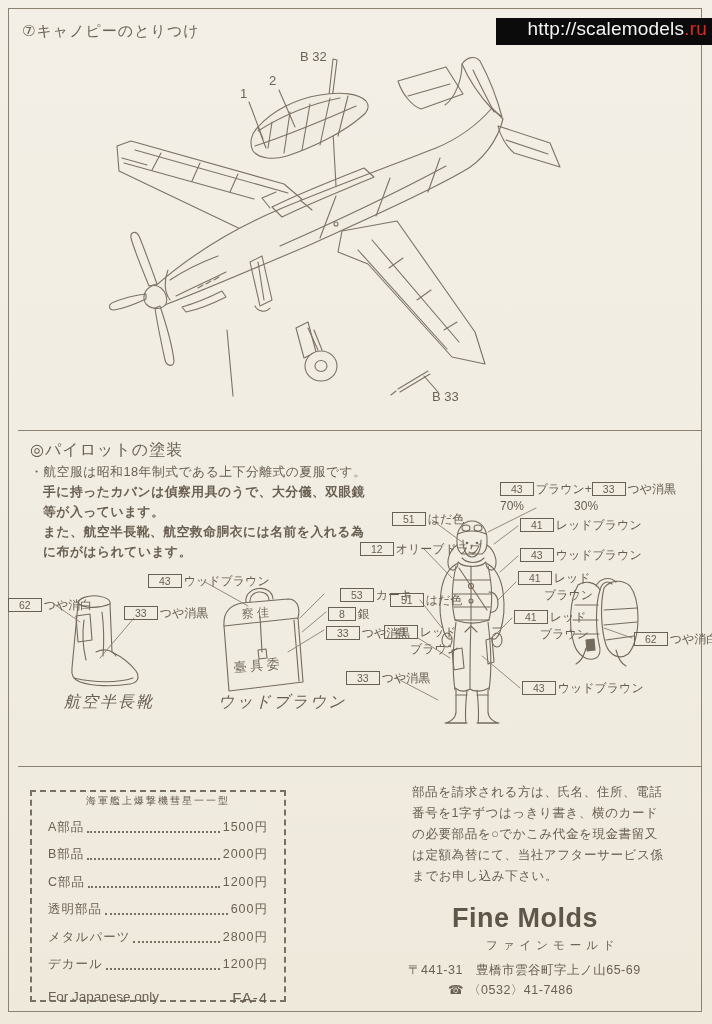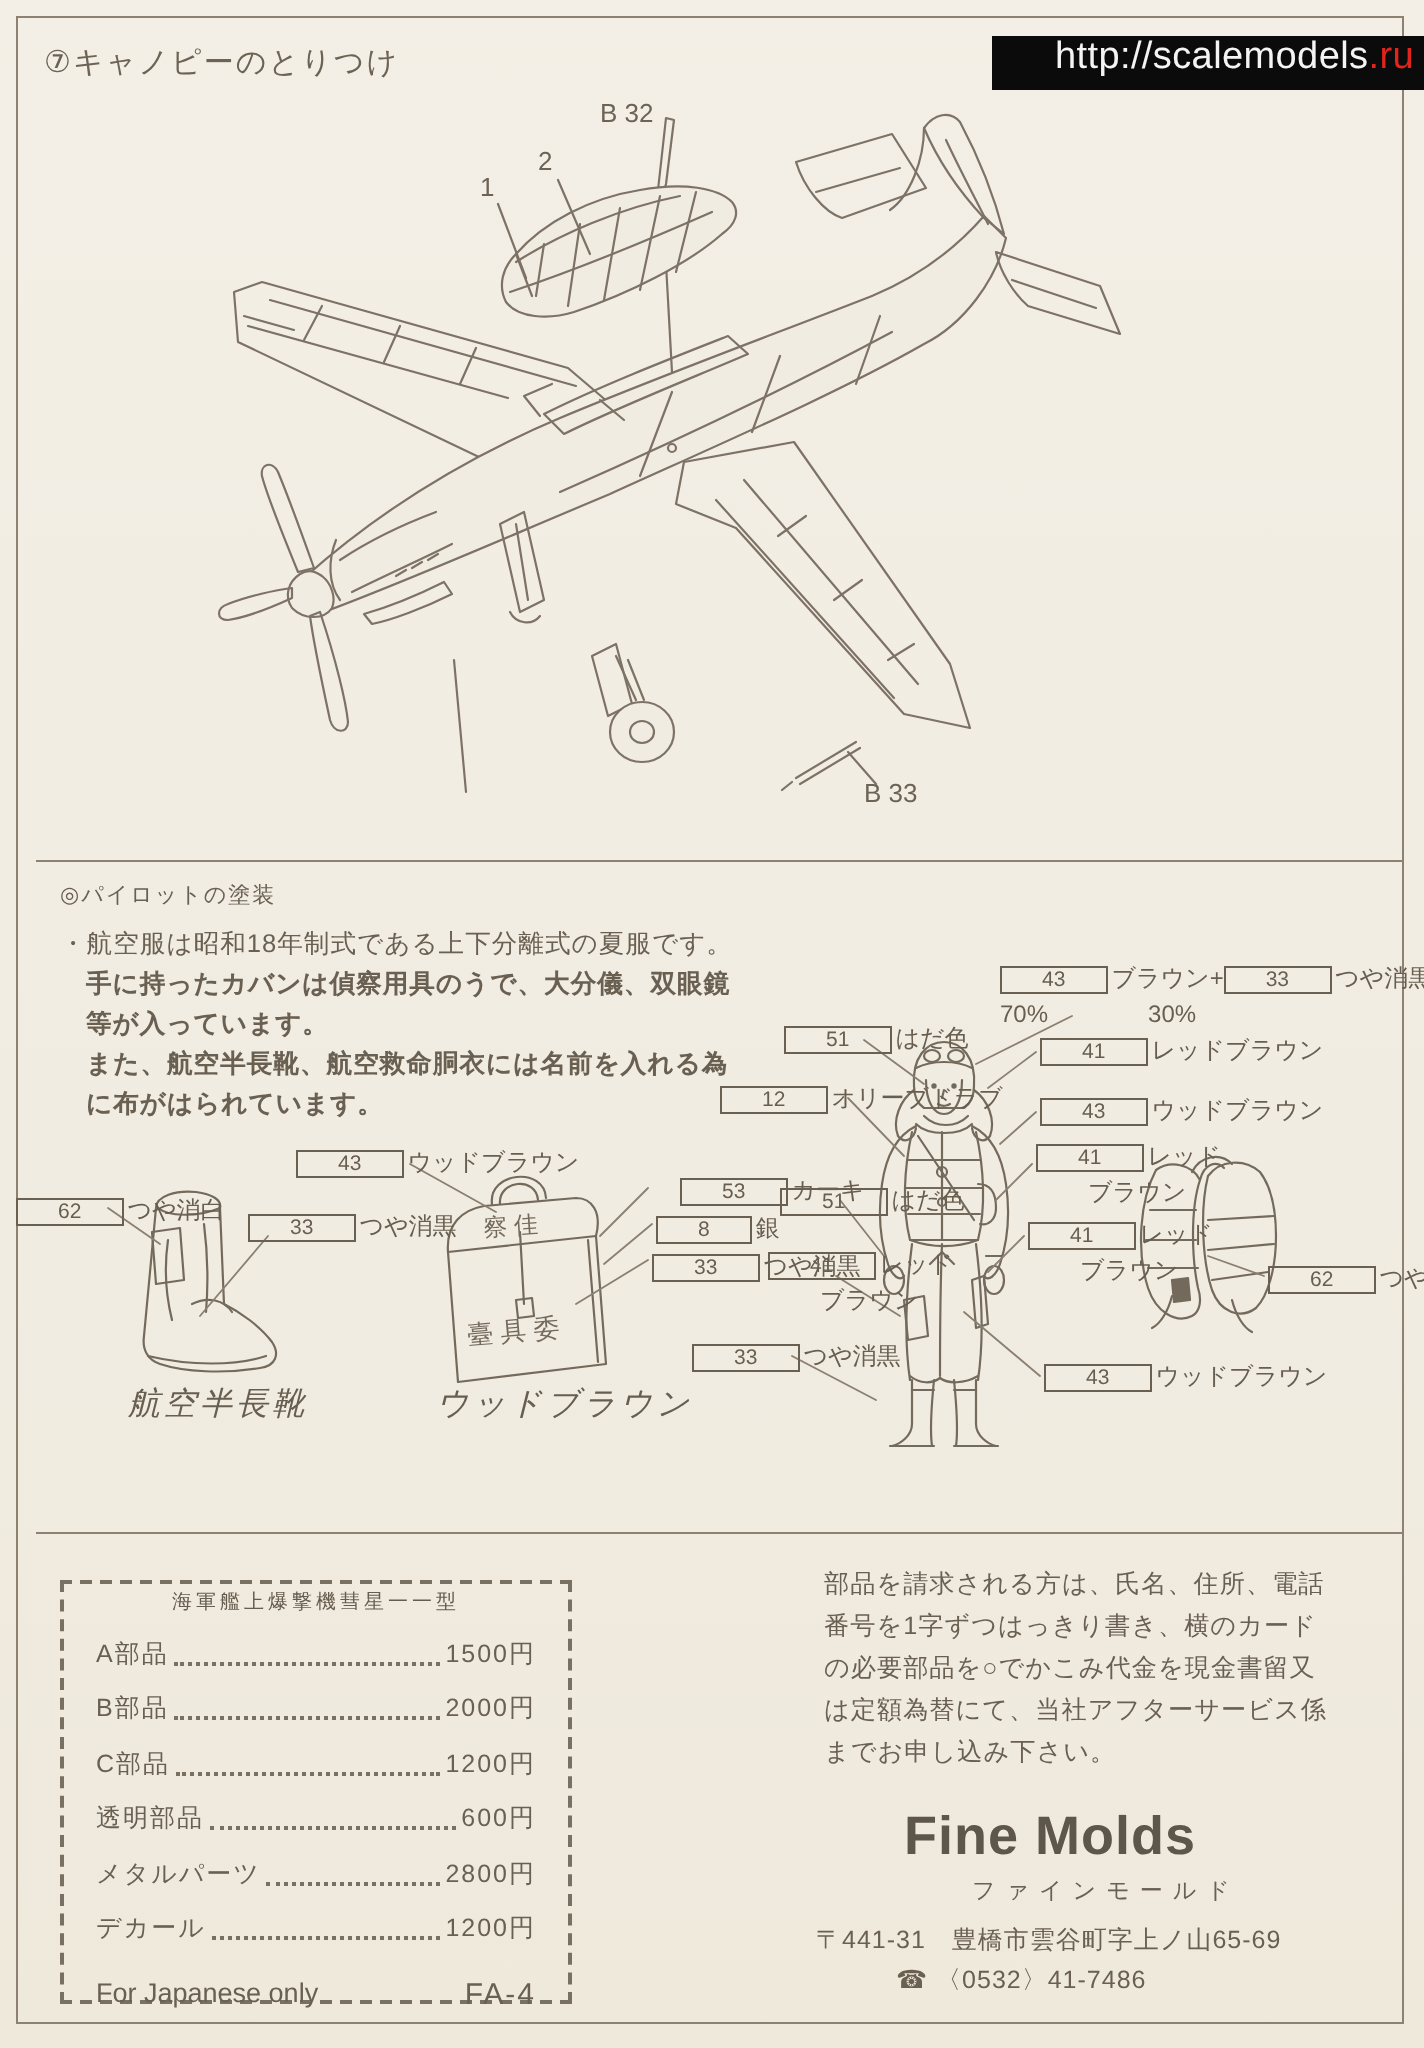--- a/index.html
+++ b/index.html
@@ -5,25 +5,25 @@
   html,body{margin:0;padding:0;background:#e8e4da;}
   .page{position:relative;width:712px;height:1024px;background:linear-gradient(180deg,#f3efe6 0%,#f1ece1 60%,#efe9dc 100%);
         overflow:hidden;font-family:"Liberation Sans","DejaVu Sans",sans-serif;color:#6a6052;}
   .abs{position:absolute;}
   .frame{position:absolute;left:8px;top:8px;width:694px;height:1004px;border:1px solid #8d8271;box-sizing:border-box;}
   .wm{position:absolute;right:0;top:18px;width:216px;height:27px;background:#0b0b0b;display:flex;
       justify-content:flex-end;padding-right:5px;box-sizing:border-box;font-size:19px;letter-spacing:0.2px;color:#f4f4f4;}
   .wm .ru{color:#e0251d;}
   .step-title{position:absolute;left:22px;top:22px;font-size:15px;letter-spacing:1px;color:#6d6355;}
   .divider{position:absolute;height:1px;background:#8d8271;}
-  .pilot-head{position:absolute;left:30px;top:440px;font-size:11px;letter-spacing:1px;}
+  .pilot-head{position:absolute;left:30px;top:440px;font-size:16px;letter-spacing:1px;}
   .pilot-text{position:absolute;left:30px;top:462px;font-size:12.8px;line-height:20px;letter-spacing:0.5px;}
   .pilot-text .indent{padding-left:13px;font-weight:bold;}
   .plabel{position:absolute;font-size:12px;white-space:nowrap;color:#685e50;line-height:14px;}
-  .nb{display:inline-block;border:1px solid #6a6052;padding:0 20px;font-size:10.5px;line-height:12px;margin-right:2px;}
+  .nb{display:inline-block;border:1px solid #6a6052;padding:0 10px;font-size:10.5px;line-height:12px;margin-right:2px;}
   .l2{display:block;margin-left:26px;margin-top:3px;}
   .l2:empty{display:none;}
   .mix-pct{margin-top:3px;font-size:12px;}
   .mix-pct .p2{margin-left:50px;}
   .caption{position:absolute;font-size:16px;letter-spacing:2px;color:#685e50;font-style:italic;}
   .num-callout{position:absolute;font-size:13px;color:#6d6355;}
   .price-box{position:absolute;left:30px;top:790px;width:256px;height:212px;border:2px dashed #7a7062;box-sizing:border-box;}
   .price-title{text-align:center;margin-top:2px;font-size:10px;letter-spacing:2px;color:#665c4e;}
   .prow{display:flex;align-items:flex-end;margin:10.5px 16px 0 16px;font-size:12.5px;letter-spacing:1px;}
   .prow .dots{flex:1;border-bottom:2px dotted #7a7062;margin:0 3px 3px 3px;height:1px;}

